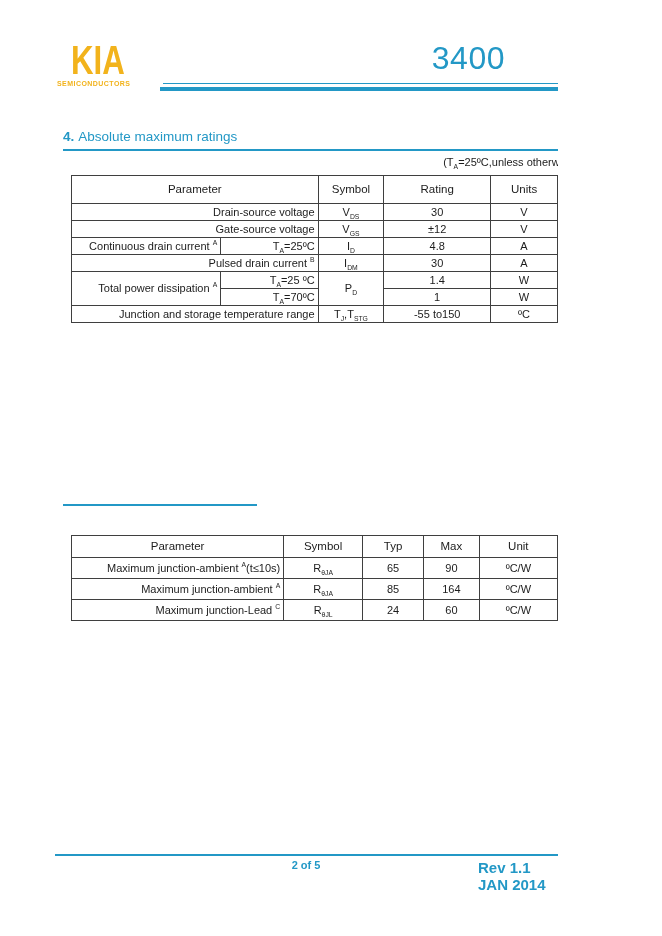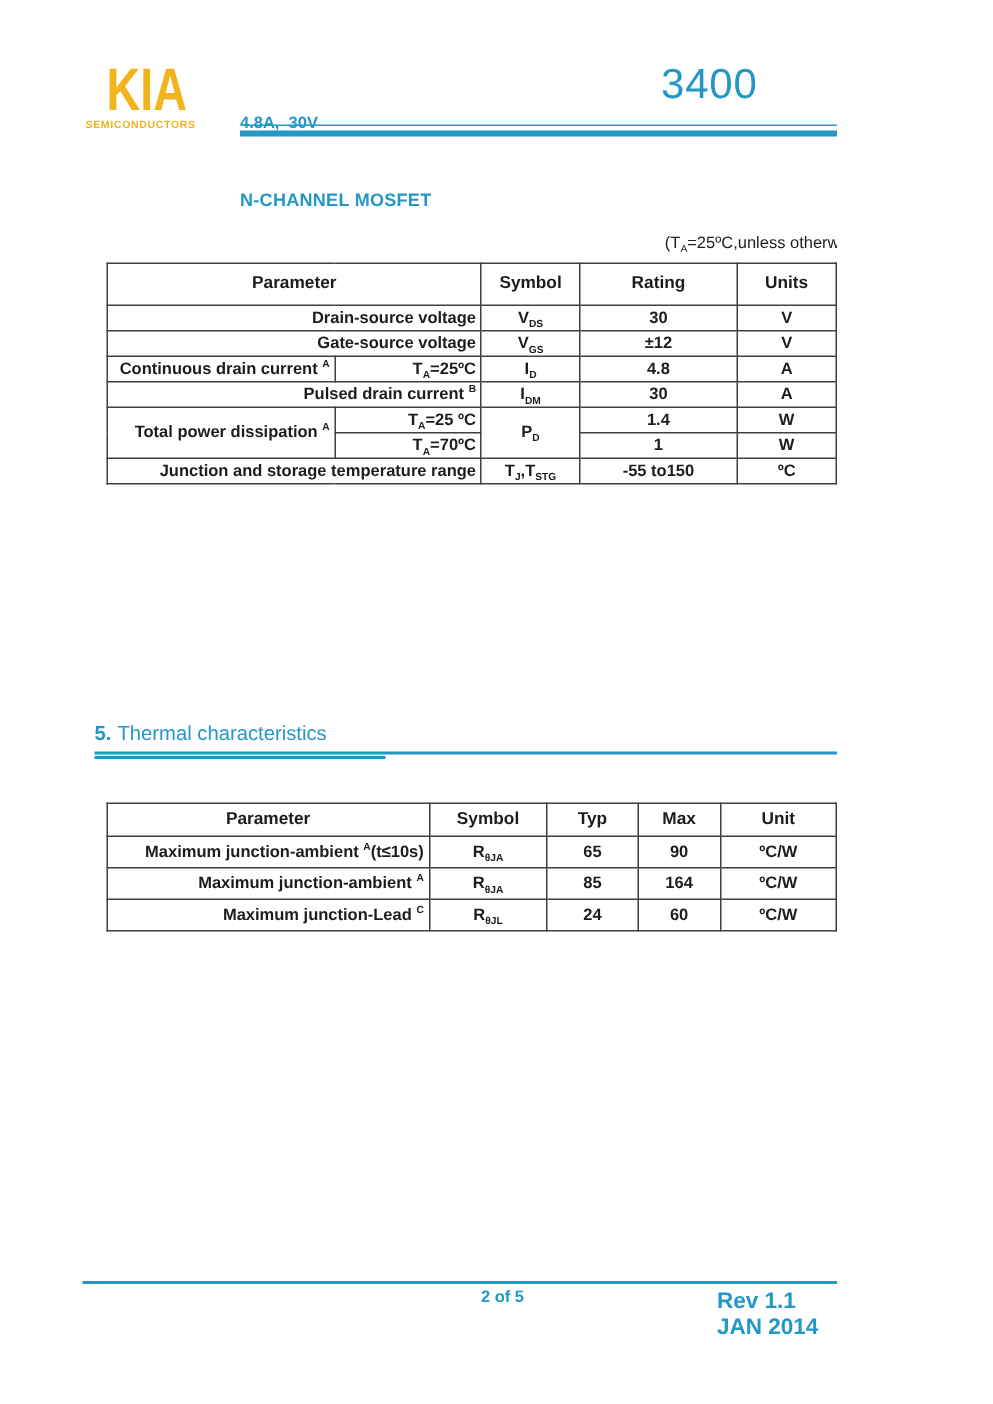--- a/index.html
+++ b/index.html
@@ -19,21 +19,21 @@
     color:var(--gold);transform:scaleX(0.78);transform-origin:0 0;letter-spacing:0px;
   }
   .logo-sub{
     position:absolute;left:57px;top:80px;font-size:7px;font-weight:700;
     color:var(--gold);letter-spacing:0.45px;
   }
   .subtitle{position:absolute;left:160px;top:39px;color:var(--accent);font-weight:700;white-space:pre;}
   .subtitle .l1{font-size:11px;line-height:14px;}
   .subtitle .l2{font-size:12px;line-height:17px;letter-spacing:0.2px;}
   .part-number{
-    position:absolute;right:53px;top:41px;font-size:28px;line-height:1.1;
+    position:absolute;right:53px;top:41px;font-size:32px;line-height:1.1;
     color:var(--accent);font-weight:400;letter-spacing:0.5px;
   }
   .hline-thin{position:absolute;left:163px;top:83px;width:455px;height:1px;background:var(--accent);}
   .hline-thick{position:absolute;left:160px;top:87px;width:463px;height:4px;background:var(--accent);}
   
   .sec-title{
     position:absolute;left:63px;width:547px;margin:0;
     font-size:13.5px;font-weight:400;color:var(--accent);
     padding-bottom:4px;border-bottom:2px solid var(--accent);line-height:16px;
   }
@@ -44,61 +44,58 @@
   
   .note{
     position:absolute;left:71px;top:156px;width:537px;text-align:right;
     font-size:11px;color:var(--ink);
   }
   
   table{border-collapse:collapse;table-layout:fixed;position:absolute;background:#fff;}
   #abs-max-table{left:71px;top:175px;}
   #thermal-table{left:71px;top:535px;}
   th,td{
-    border:1px solid var(--tborder);font-size:11px;font-weight:700;
+    border:1px solid var(--tborder);font-size:11px;font-weight:400;
     text-align:center;vertical-align:middle;padding:0 3px;line-height:1.1;
     overflow:hidden;white-space:nowrap;
   }
   th{font-size:11.5px;}
   td.l{text-align:right;padding-left:7px;}
   #abs-max-table thead tr{height:28px;}
   #abs-max-table tbody tr{height:17px;}
   #thermal-table thead tr{height:22px;}
   #thermal-table tbody tr{height:21px;}
   sub{font-size:62%;line-height:0;}
   sup{font-size:62%;line-height:0;}
   
   .footer-rule{position:absolute;left:55px;top:854px;width:553px;height:2px;background:var(--accent);}
   .page-num{
-    position:absolute;left:300px;top:859px;width:70px;text-align:center;
+    position:absolute;left:271px;top:859px;width:70px;text-align:center;
     font-size:11px;font-weight:700;color:var(--accent);
   }
   .revision{
     position:absolute;left:478px;top:859px;
     font-size:15px;font-weight:700;color:var(--accent);
   }
 </style>
 </head>
 <body>
 
 <div class="page">
 
   <div class="logo-text">KIA</div>
   <div class="logo-sub">SEMICONDUCTORS</div>
 
-  <div class="subtitle">
-    <div class="l1">4.8A,  30V</div>
-    <div class="l2">N-CHANNEL MOSFET</div>
-  </div>
 
   <div class="part-number">3400</div>
 
   <div class="hline-thin"></div>
   <div class="hline-thick"></div>
 
+  <h2 class="sec-title" id="sec4"><span class="num">4.</span><span>Absolute maximum ratings</span></h2>
 
   <div class="note">(T<sub>A</sub>=25ºC,unless otherwise noted)</div>
 
   <table id="abs-max-table">
       <colgroup>
         <col style="width: 152px;">
         <col style="width: 109px;">
         <col style="width: 73px;">
         <col style="width: 126px;">
         <col style="width: 79px;">
@@ -151,21 +148,20 @@
         </tr>
         <tr>
           <td colspan="2" class="l">Junction and storage temperature range</td>
           <td>T<sub>J</sub>,T<sub>STG</sub></td>
           <td>-55 to150</td>
           <td>ºC</td>
         </tr>
       </tbody>
     </table>
 
-  <h2 class="sec-title" id="sec5"><span class="num">5.</span><span>Thermal characteristics</span></h2>
   <div class="sec5-extra"></div>
 
   <table id="thermal-table">
       <colgroup>
         <col style="width: 220px;">
         <col style="width: 88px;">
         <col style="width: 71px;">
         <col style="width: 63px;">
         <col style="width: 91px;">
       </colgroup>

